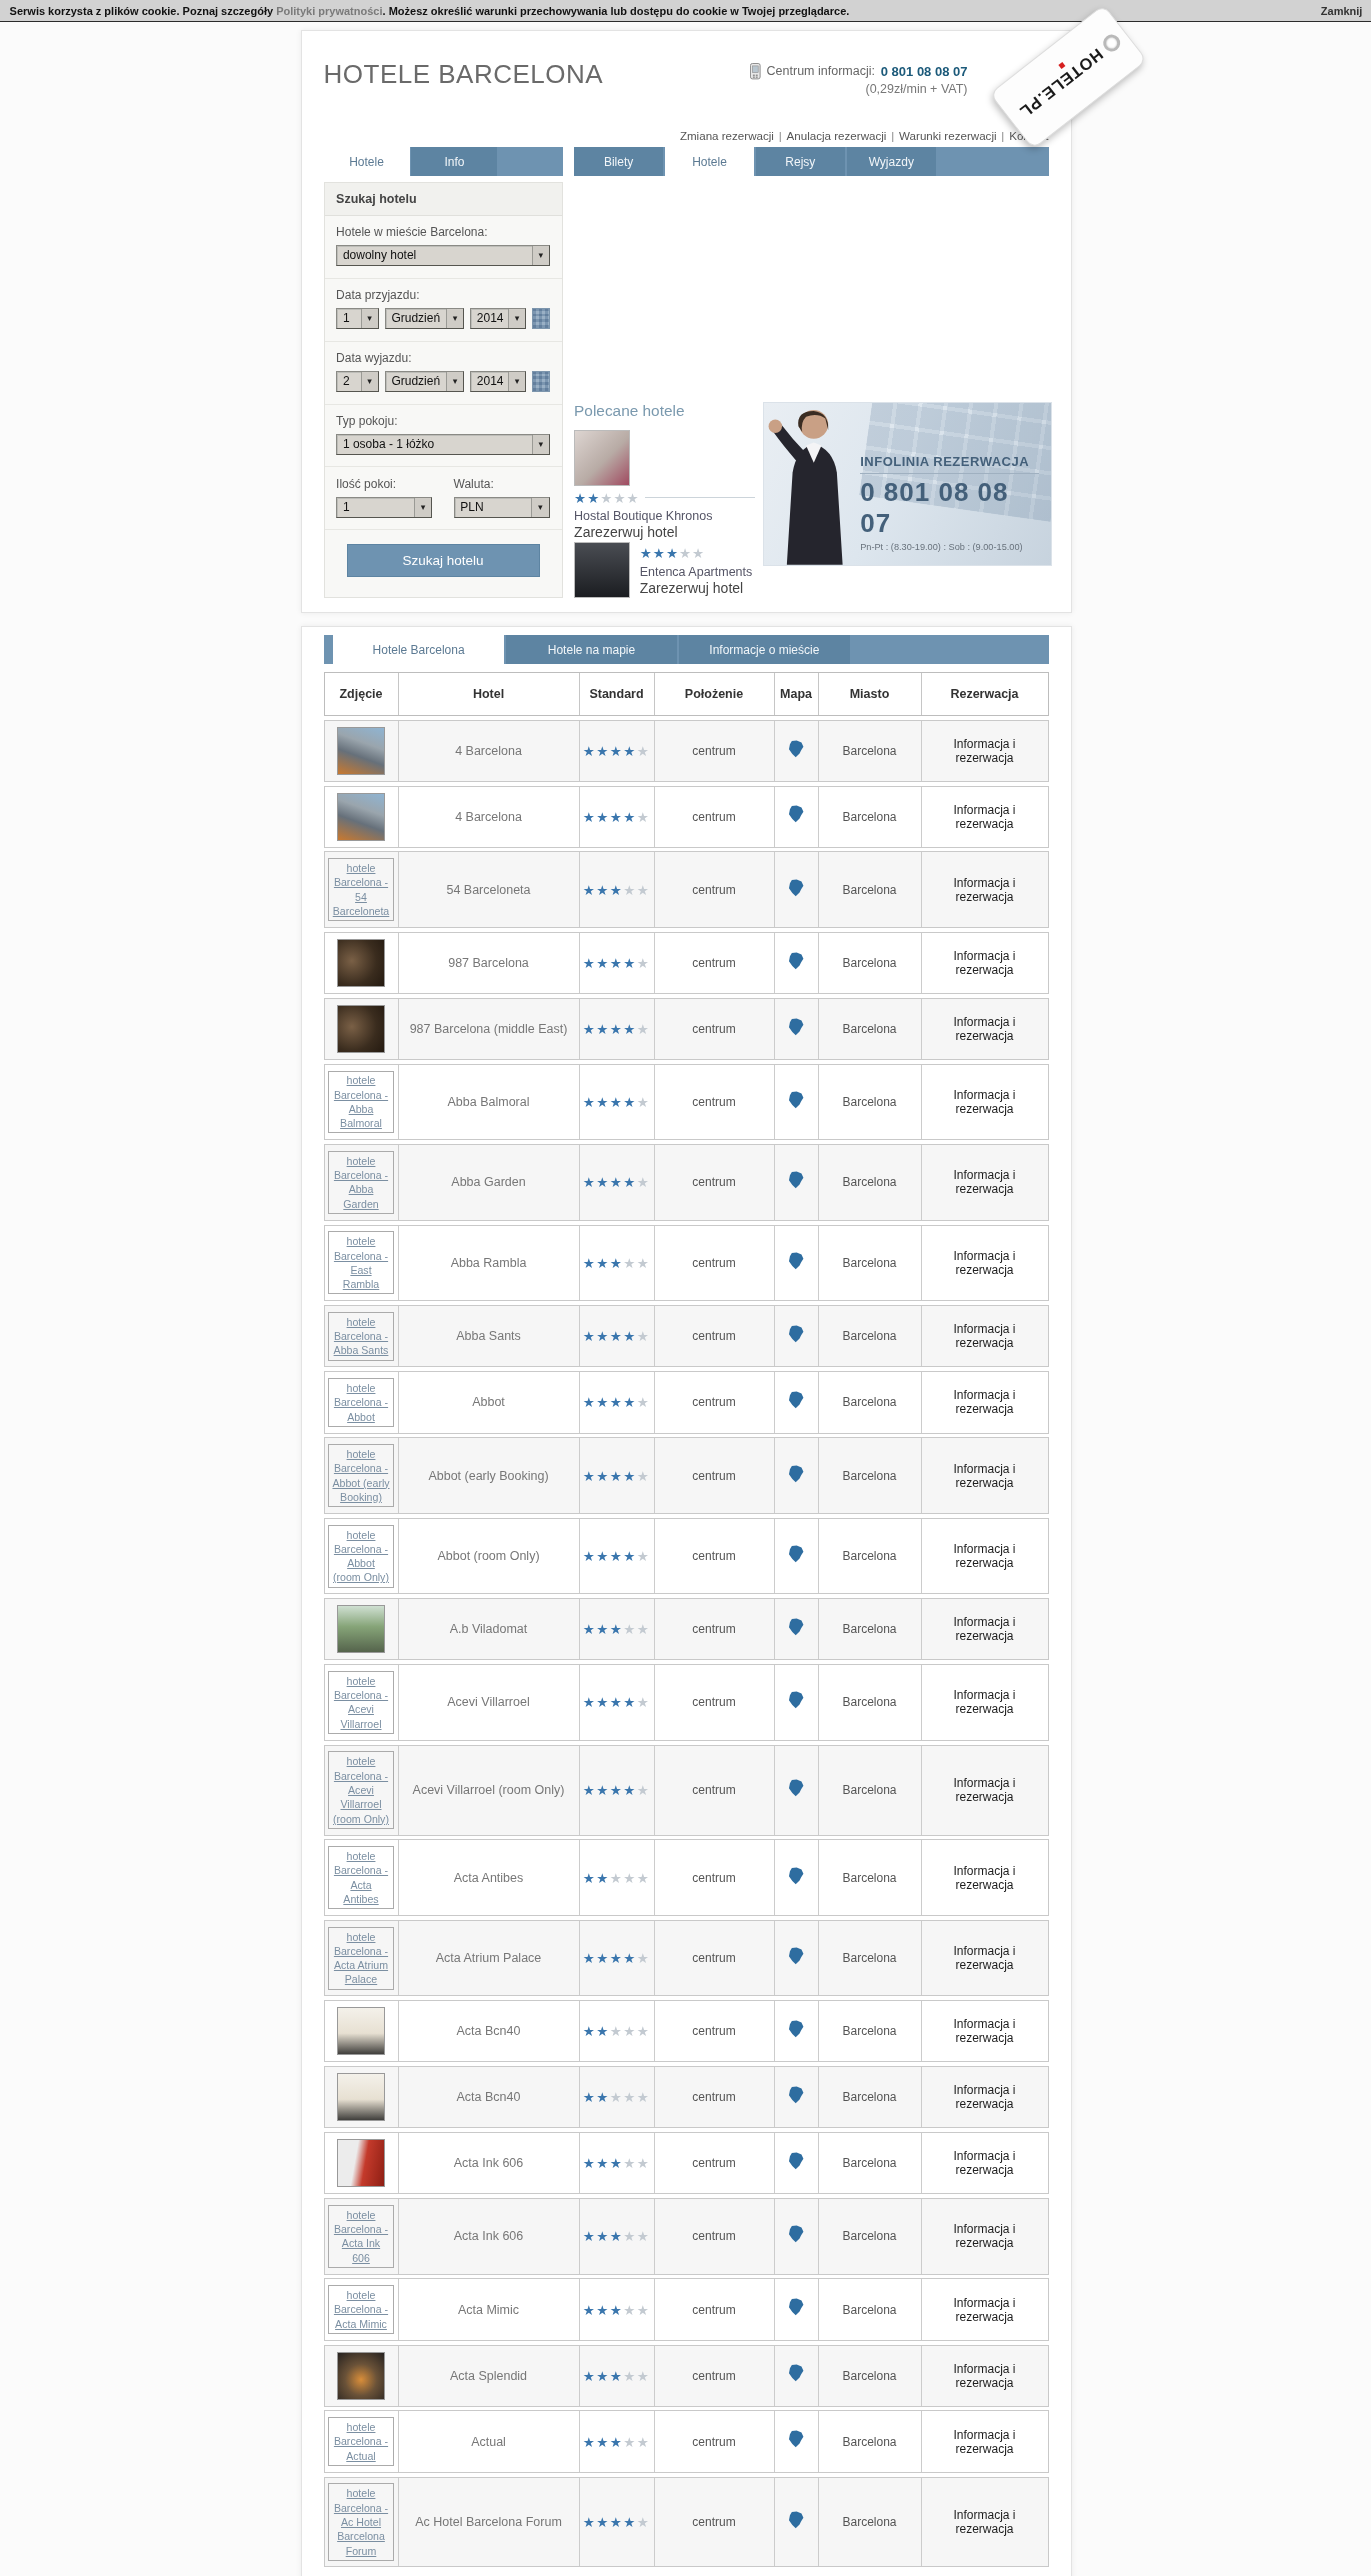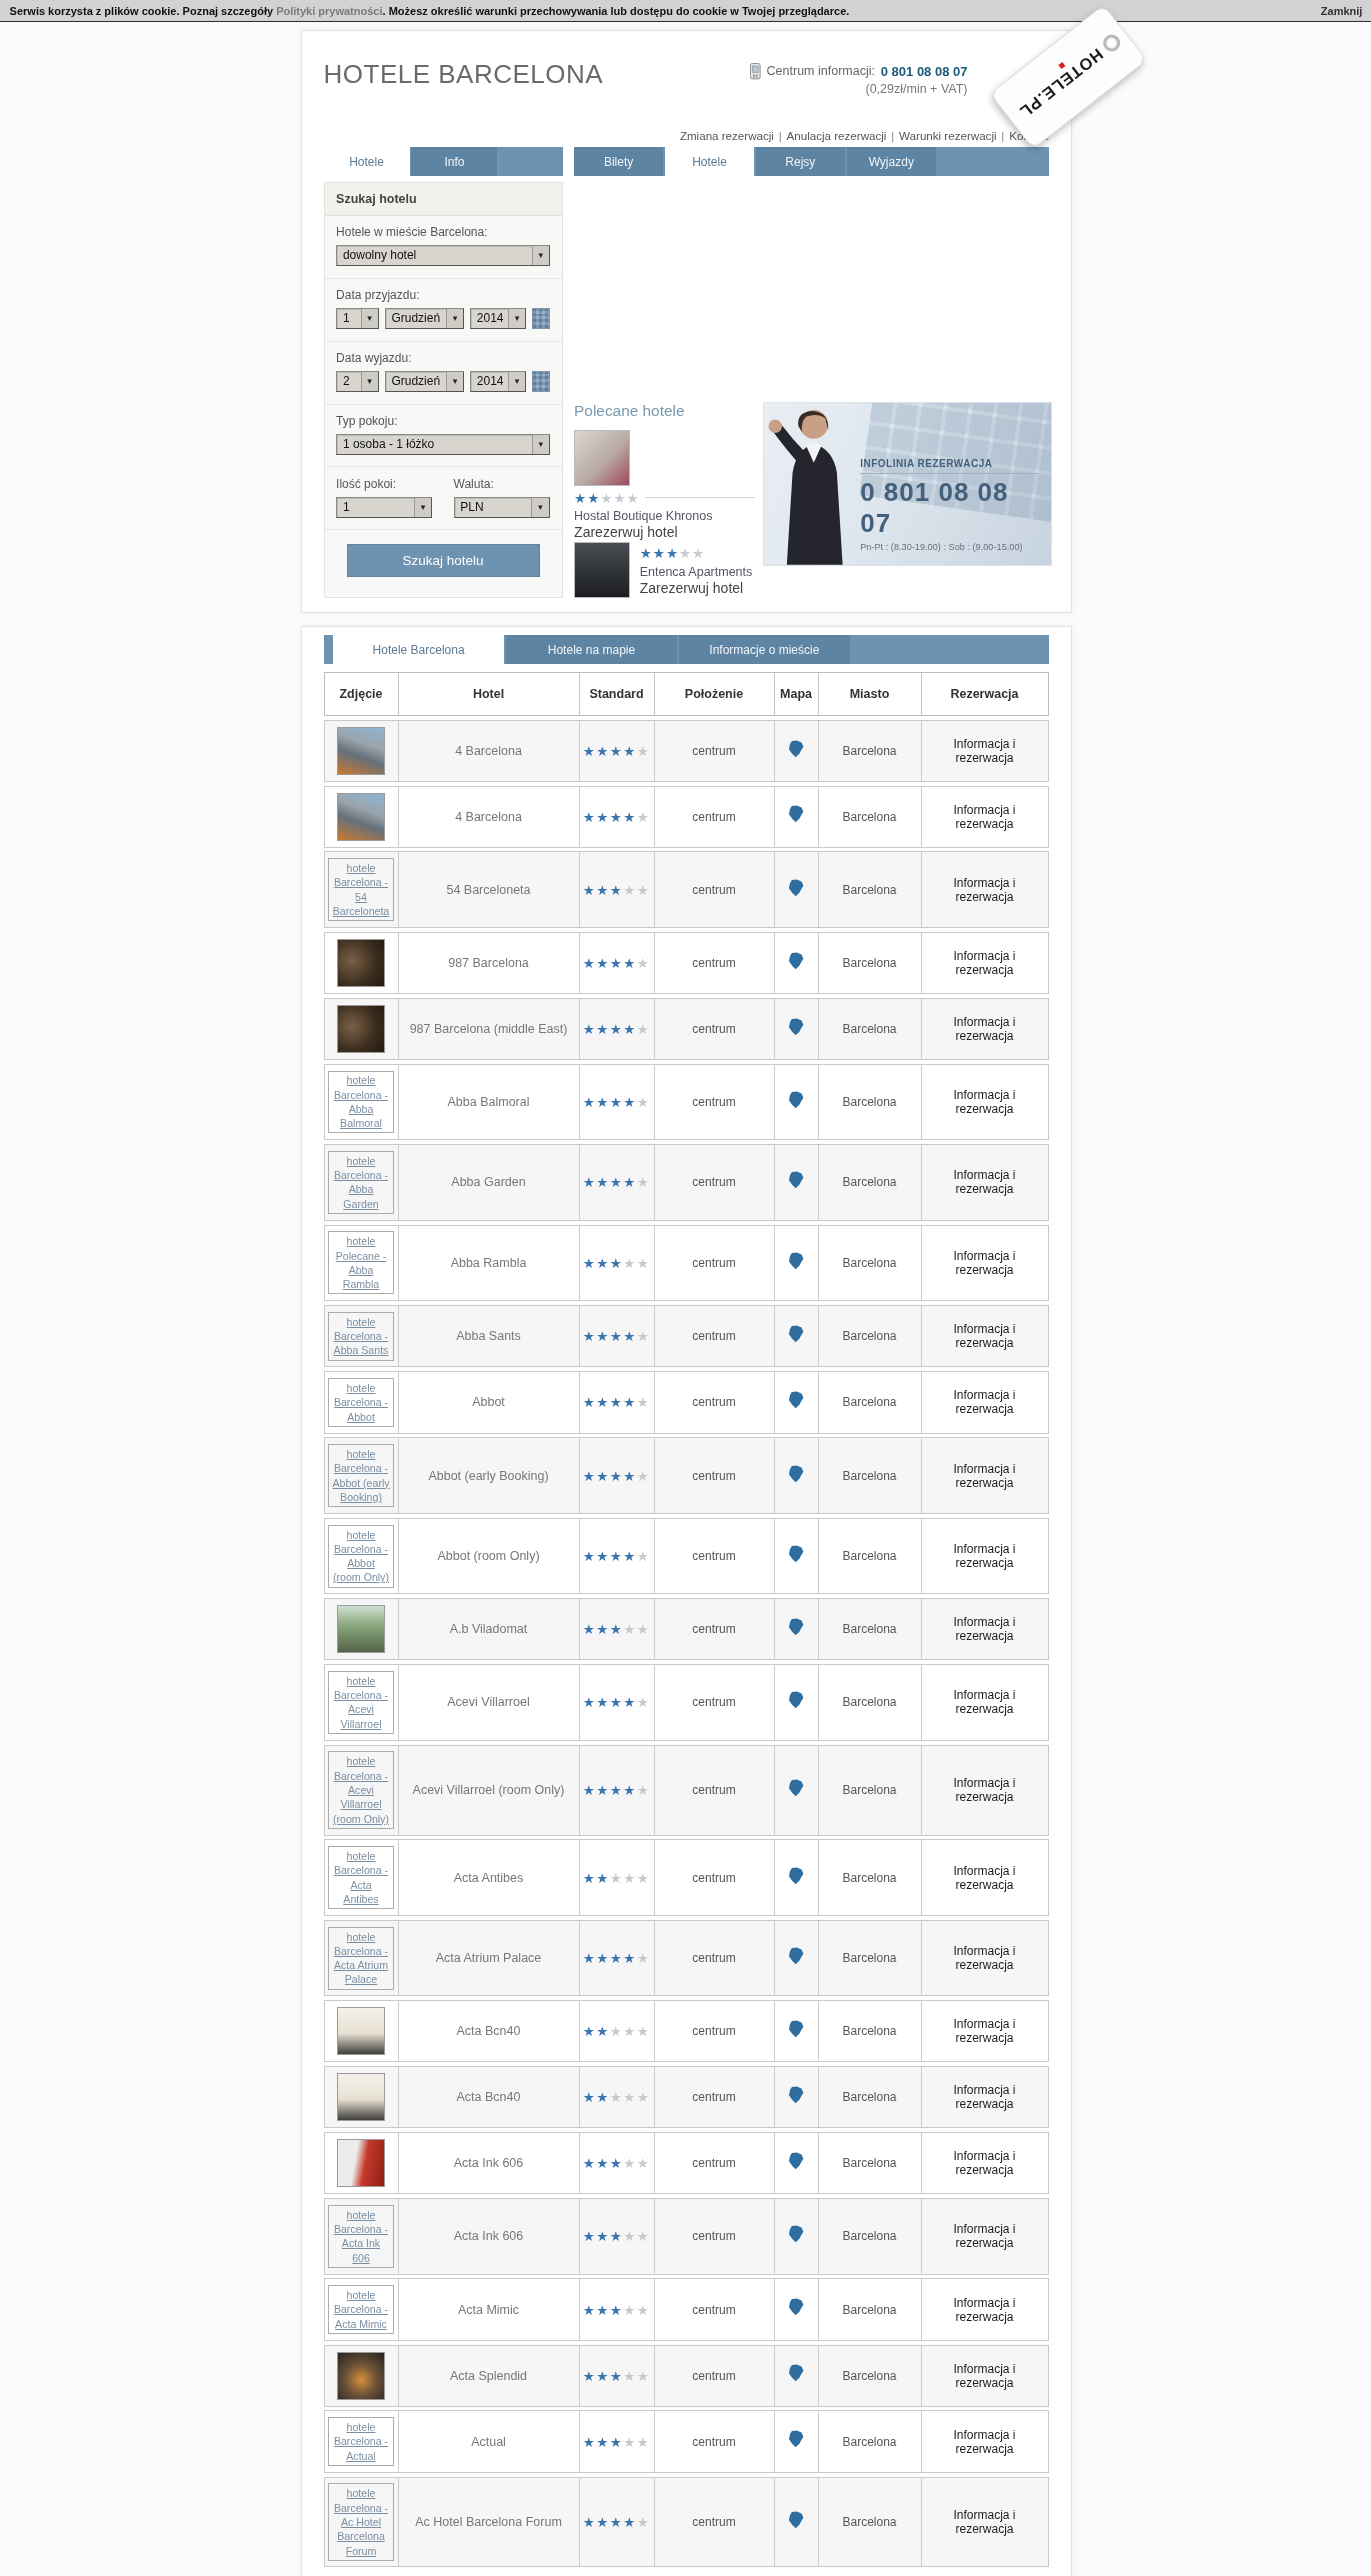--- a/index.html
+++ b/index.html
@@ -101,21 +101,21 @@
 
   .banner { width:289px; height:164px; position:relative; overflow:hidden;
     background:linear-gradient(115deg,#e9eef3 0%, #dde6ee 45%, #c7d3de 100%); border:1px solid #dbe2e9; }
   .banner .mosaic { position:absolute; right:-9.6px; top:-19px; width:193px; height:125px; opacity:.5;
     background:
       repeating-linear-gradient(90deg, rgba(90,120,150,.28) 0 21px, rgba(90,120,150,0) 21px 25px),
       repeating-linear-gradient(0deg, rgba(90,120,150,.28) 0 21px, rgba(90,120,150,0) 21px 25px);
     transform:rotate(8deg); }
   .banner svg.person { position:absolute; left:-5.8px; bottom:0; }
   .banner .btxt { position:absolute; right:11.6px; bottom:13.5px; text-align:left; width:179px; }
-  .banner .b1 { font-size:10px; font-weight:bold; color:#44607a; letter-spacing:0.5px;
+  .banner .b1 { font-size:13px; font-weight:bold; color:#44607a; letter-spacing:0.5px;
     border-bottom:1px solid #9fb0c0; padding-bottom:3.9px; }
   .banner .b2 { font-size:26px; font-weight:bold; color:#44607a; margin-top:2.9px; letter-spacing:1px; }
   .banner .b3 { font-size:9.2px; color:#68727c; margin-top:2.9px; }
 
   
   .listtabs { background:#6e93b1; height:29px; display:flex; padding-left:9.6px; }
   .ltab { width:171px; display:flex; align-items:center; justify-content:center; font-size:12px;
     color:#f2f6f9; background:#5d84a2; margin-right:1.9px; cursor:pointer; }
   .ltab.active { background:#fff; color:#5c7a93; }
 
@@ -549,21 +549,21 @@
     <div class="td c-city">
             <span class="city">Barcelona</span>
           </div>
     <div class="td c-res">
             <a class="rlink" href="#">Informacja i rezerwacja</a>
           </div>
   </div>
 
   <div class="trow">
     <div class="td c-photo">
-            <a class="altbox" href="#">hotele Polecane - Abba Rambla</a>
+            <a class="altbox" href="#">hotele Barcelona - East Rambla</a>
           </div>
     <div class="td c-hotel">
             <span class="hname">Abba Rambla</span>
           </div>
     <div class="td c-std">
             <span class="stars"><span class="on">★★★</span><span class="off">★★</span></span>
           </div>
     <div class="td c-loc">
             <span class="loc">centrum</span>
           </div>

